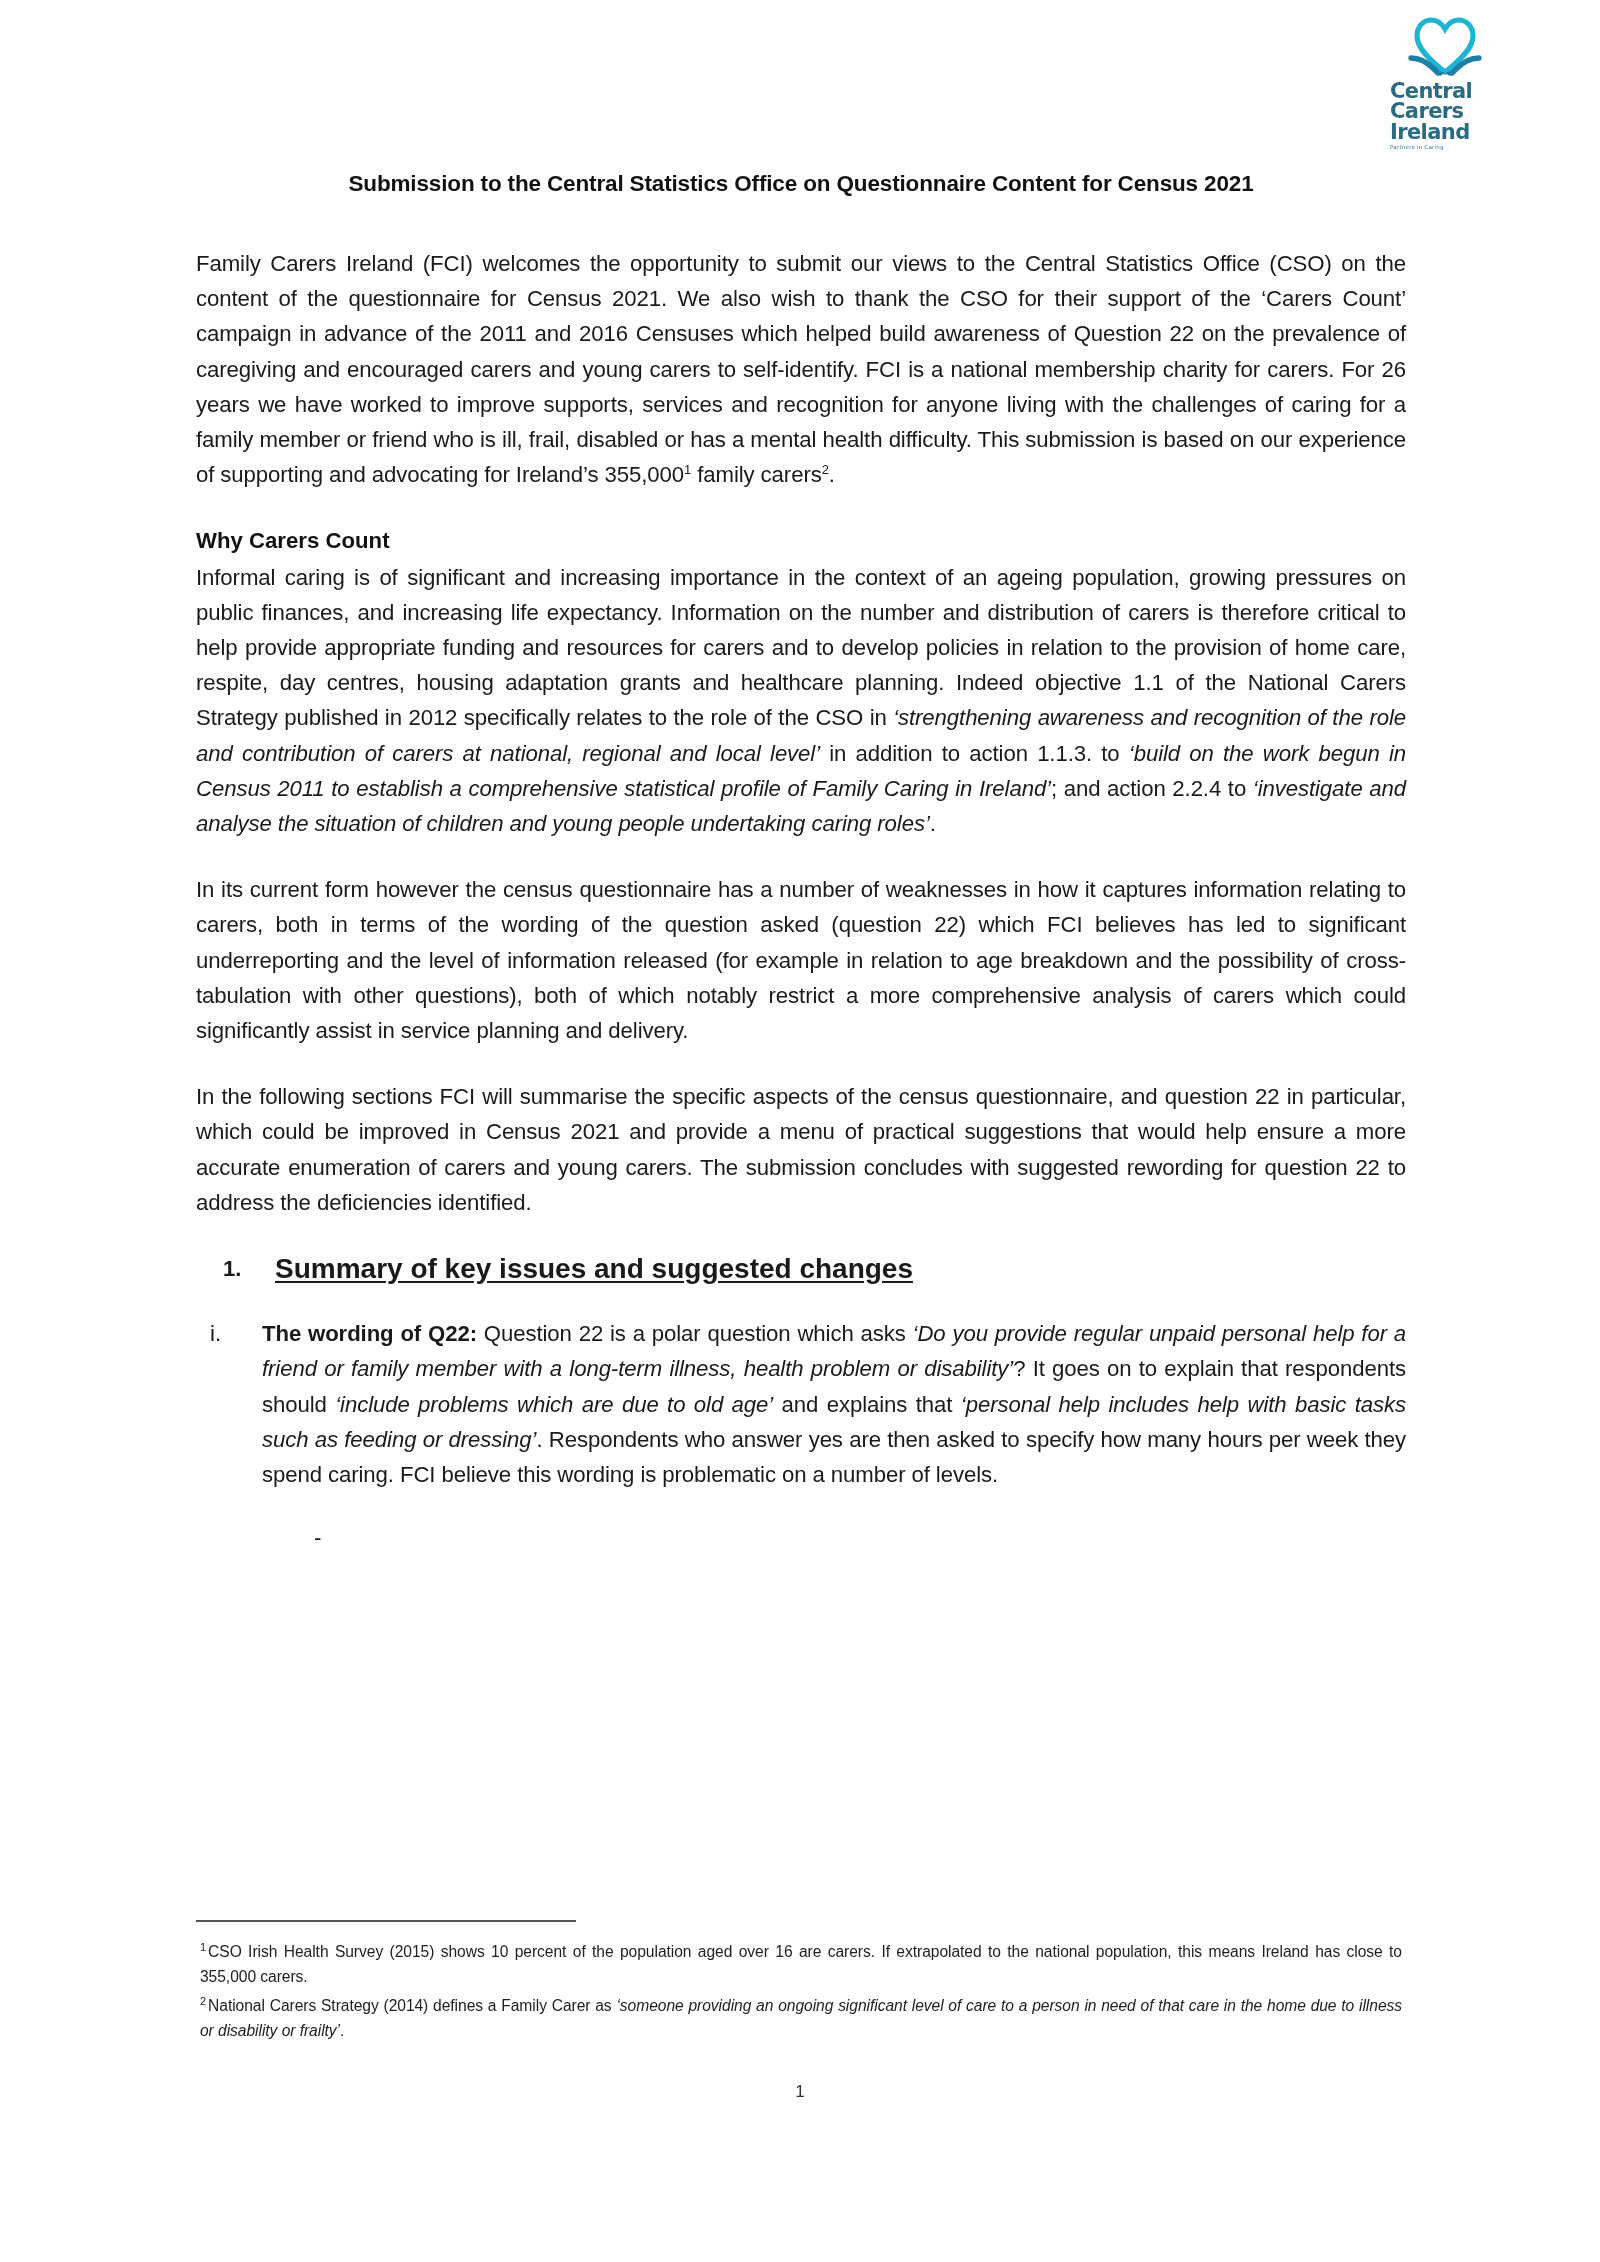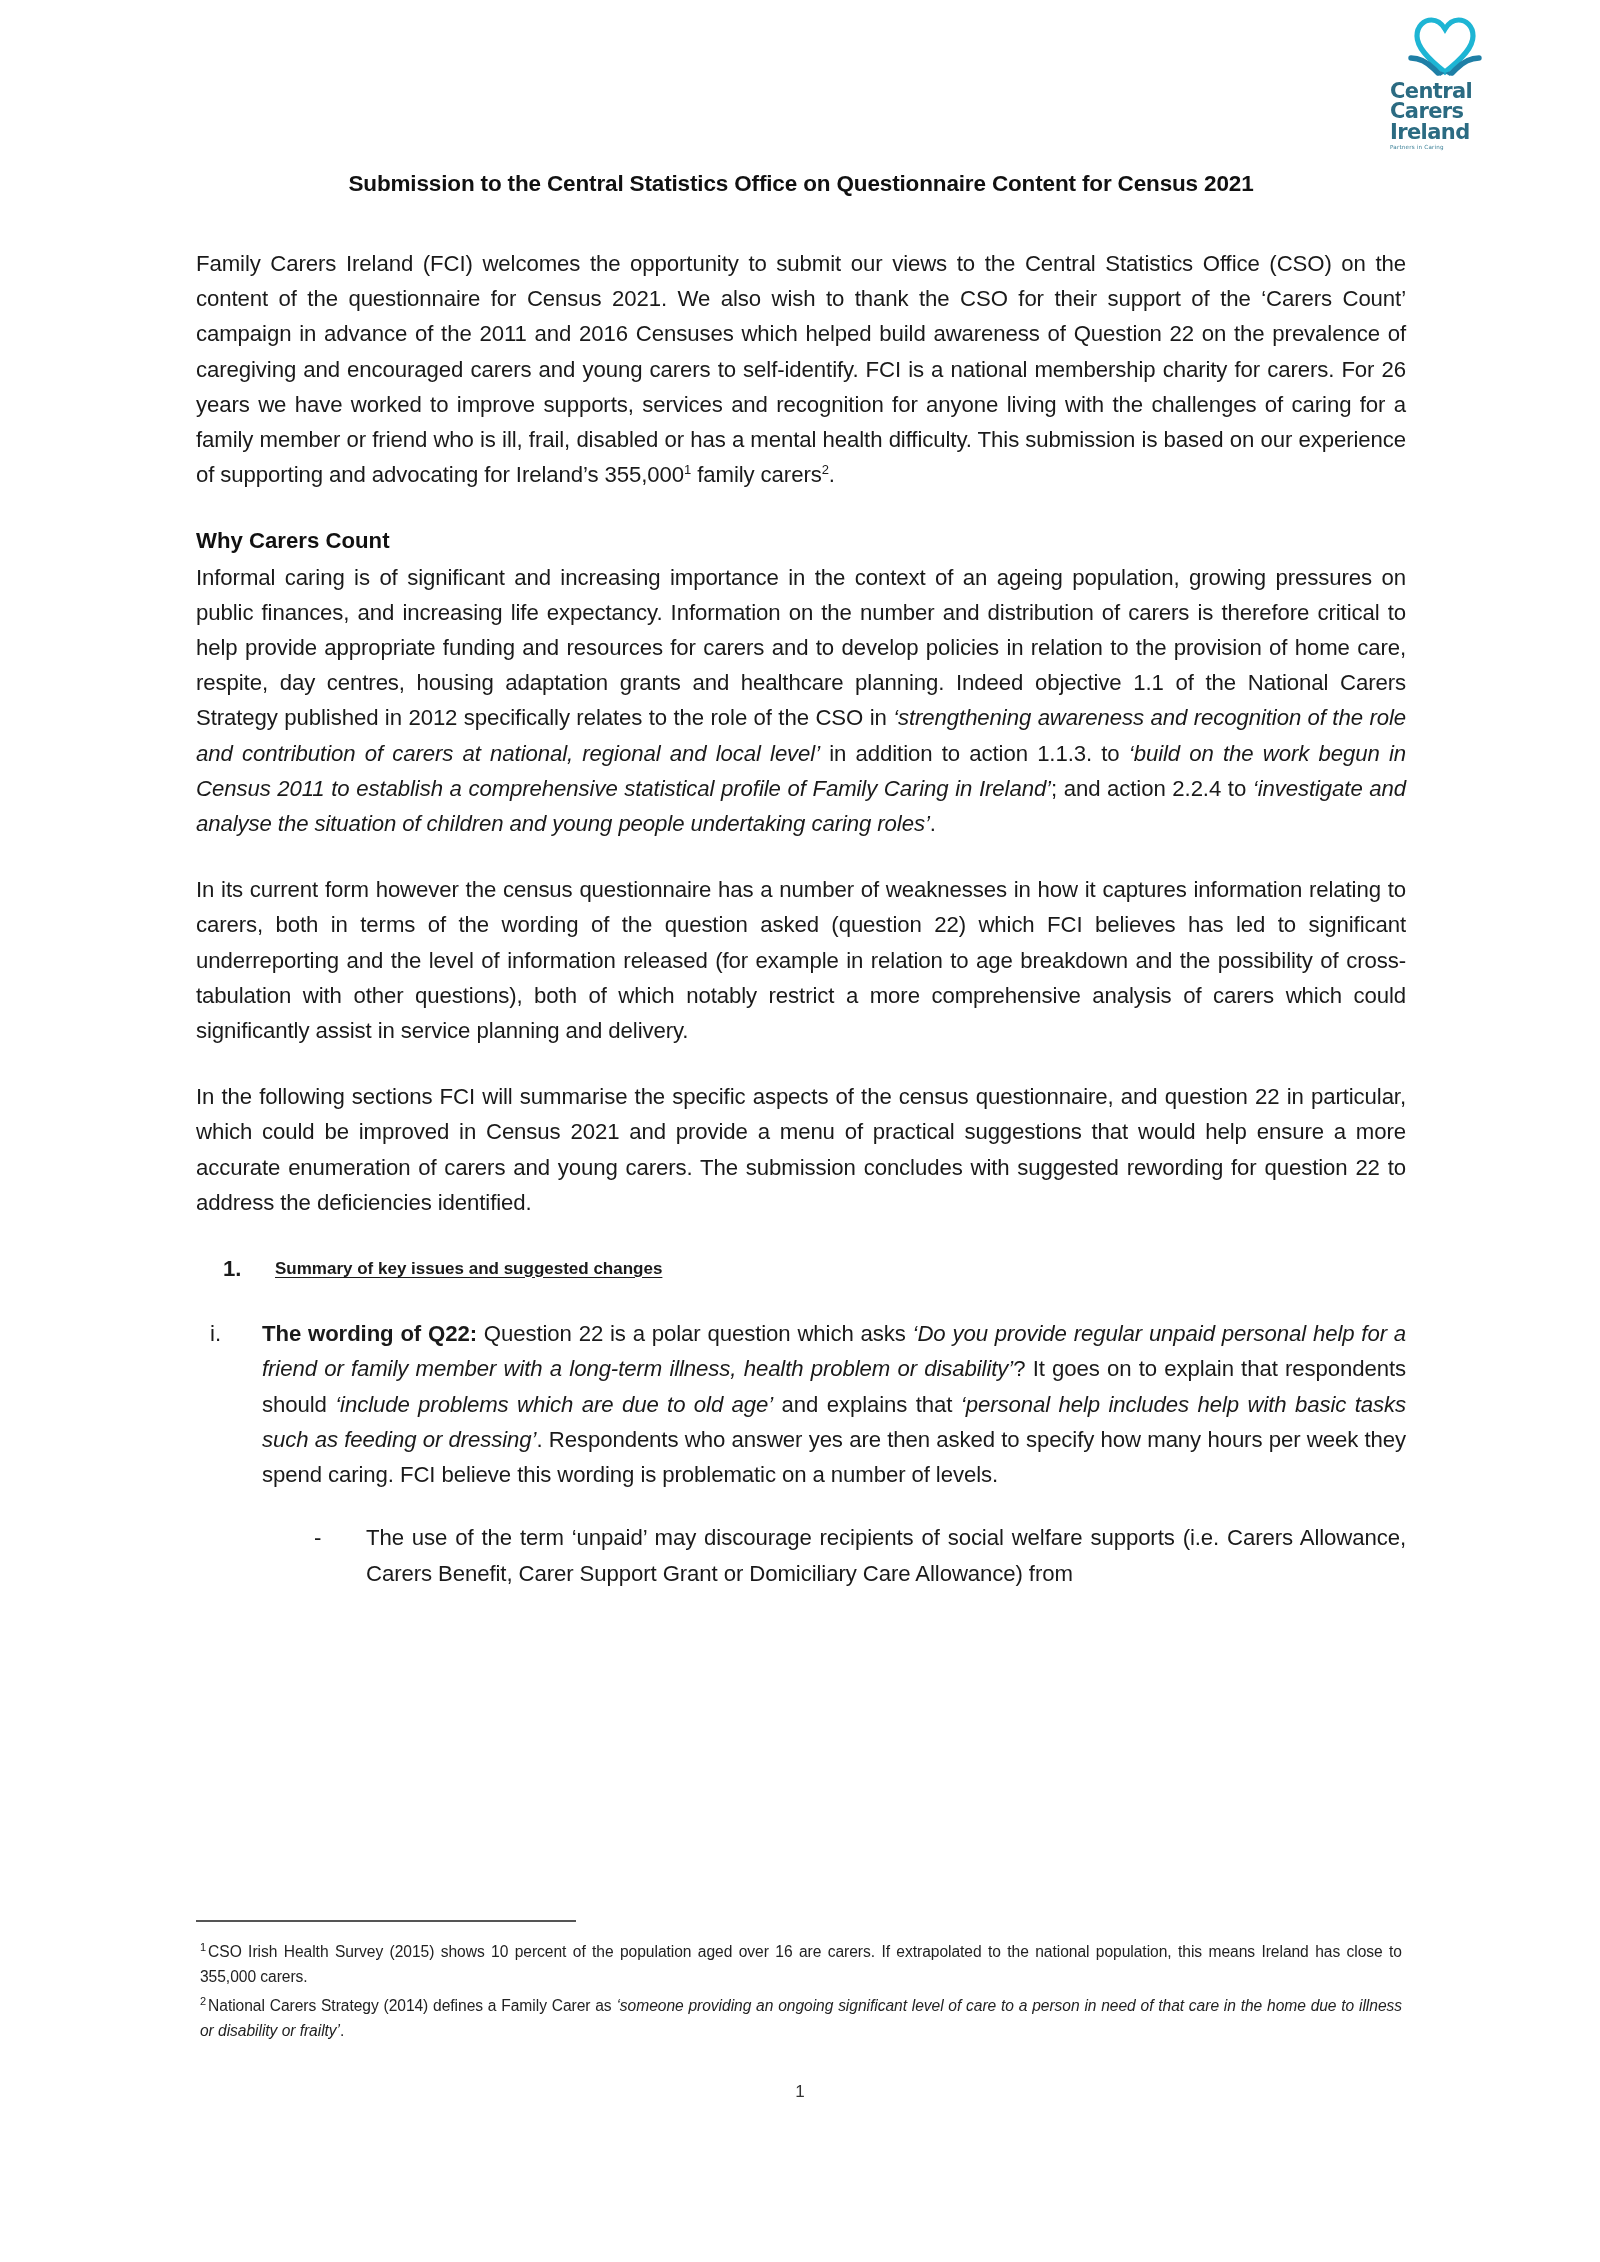--- a/index.html
+++ b/index.html
@@ -104,21 +104,21 @@
     margin: 0 0 30px 0;
     padding-left: 27px;
   }
   .num-item .marker {
     flex: 0 0 52px;
     font-size: 22.2px;
     line-height: 35.2px;
     font-weight: bold;
   }
   .num-item .num-text {
-    font-size: 17px;
+    font-size: 28px;
     line-height: 35.2px;
     font-weight: bold;
     text-decoration: underline;
     text-underline-offset: 3px;
   }
 
   .roman-item {
     display: flex;
     margin: 0 0 28px 0;
     padding-left: 14px;
@@ -232,21 +232,20 @@
       <span class="num-text">Summary of key issues and suggested changes</span>
     </div>
 
     <div class="roman-item">
       <span class="marker">i.</span>
       <span class="roman-text"><span class="strong">The wording of Q22:</span><span> Question 22 is a polar question which asks </span><span class="em">‘Do you provide regular unpaid personal help for a friend or family member with a long-term illness, health problem or disability’</span><span>? It goes on to explain that respondents should </span><span class="em">‘include problems which are due to old age’</span><span> and explains that </span><span class="em">‘personal help includes help with basic tasks such as feeding or dressing’</span><span>. Respondents who answer yes are then asked to specify how many hours per week they spend caring. FCI believe this wording is problematic on a number of levels.</span></span>
     </div>
 
     <div class="dash-item">
       <span class="marker">-</span>
-      <span class="dash-text">The use of the term ‘unpaid’ may discourage recipients of social welfare supports (i.e. Carers Allowance, Carers Benefit, Carer Support Grant or Domiciliary Care Allowance) from</span>
     </div>
 
   </div>
 
   <div class="footnote-area">
     <div class="footnote-rule"></div>
     <p class="footnote"><sup class="fnmark">1</sup><span>CSO Irish Health Survey (2015) shows 10 percent of the population aged over 16 are carers. If extrapolated to the national population, this means Ireland has close to 355,000 carers.</span></p>
     <p class="footnote"><sup class="fnmark">2</sup><span>National Carers Strategy (2014) defines a Family Carer as </span><span class="em">‘someone providing an ongoing significant level of care to a person in need of that care in the home due to illness or disability or frailty’</span><span>.</span></p>
   </div>
 

